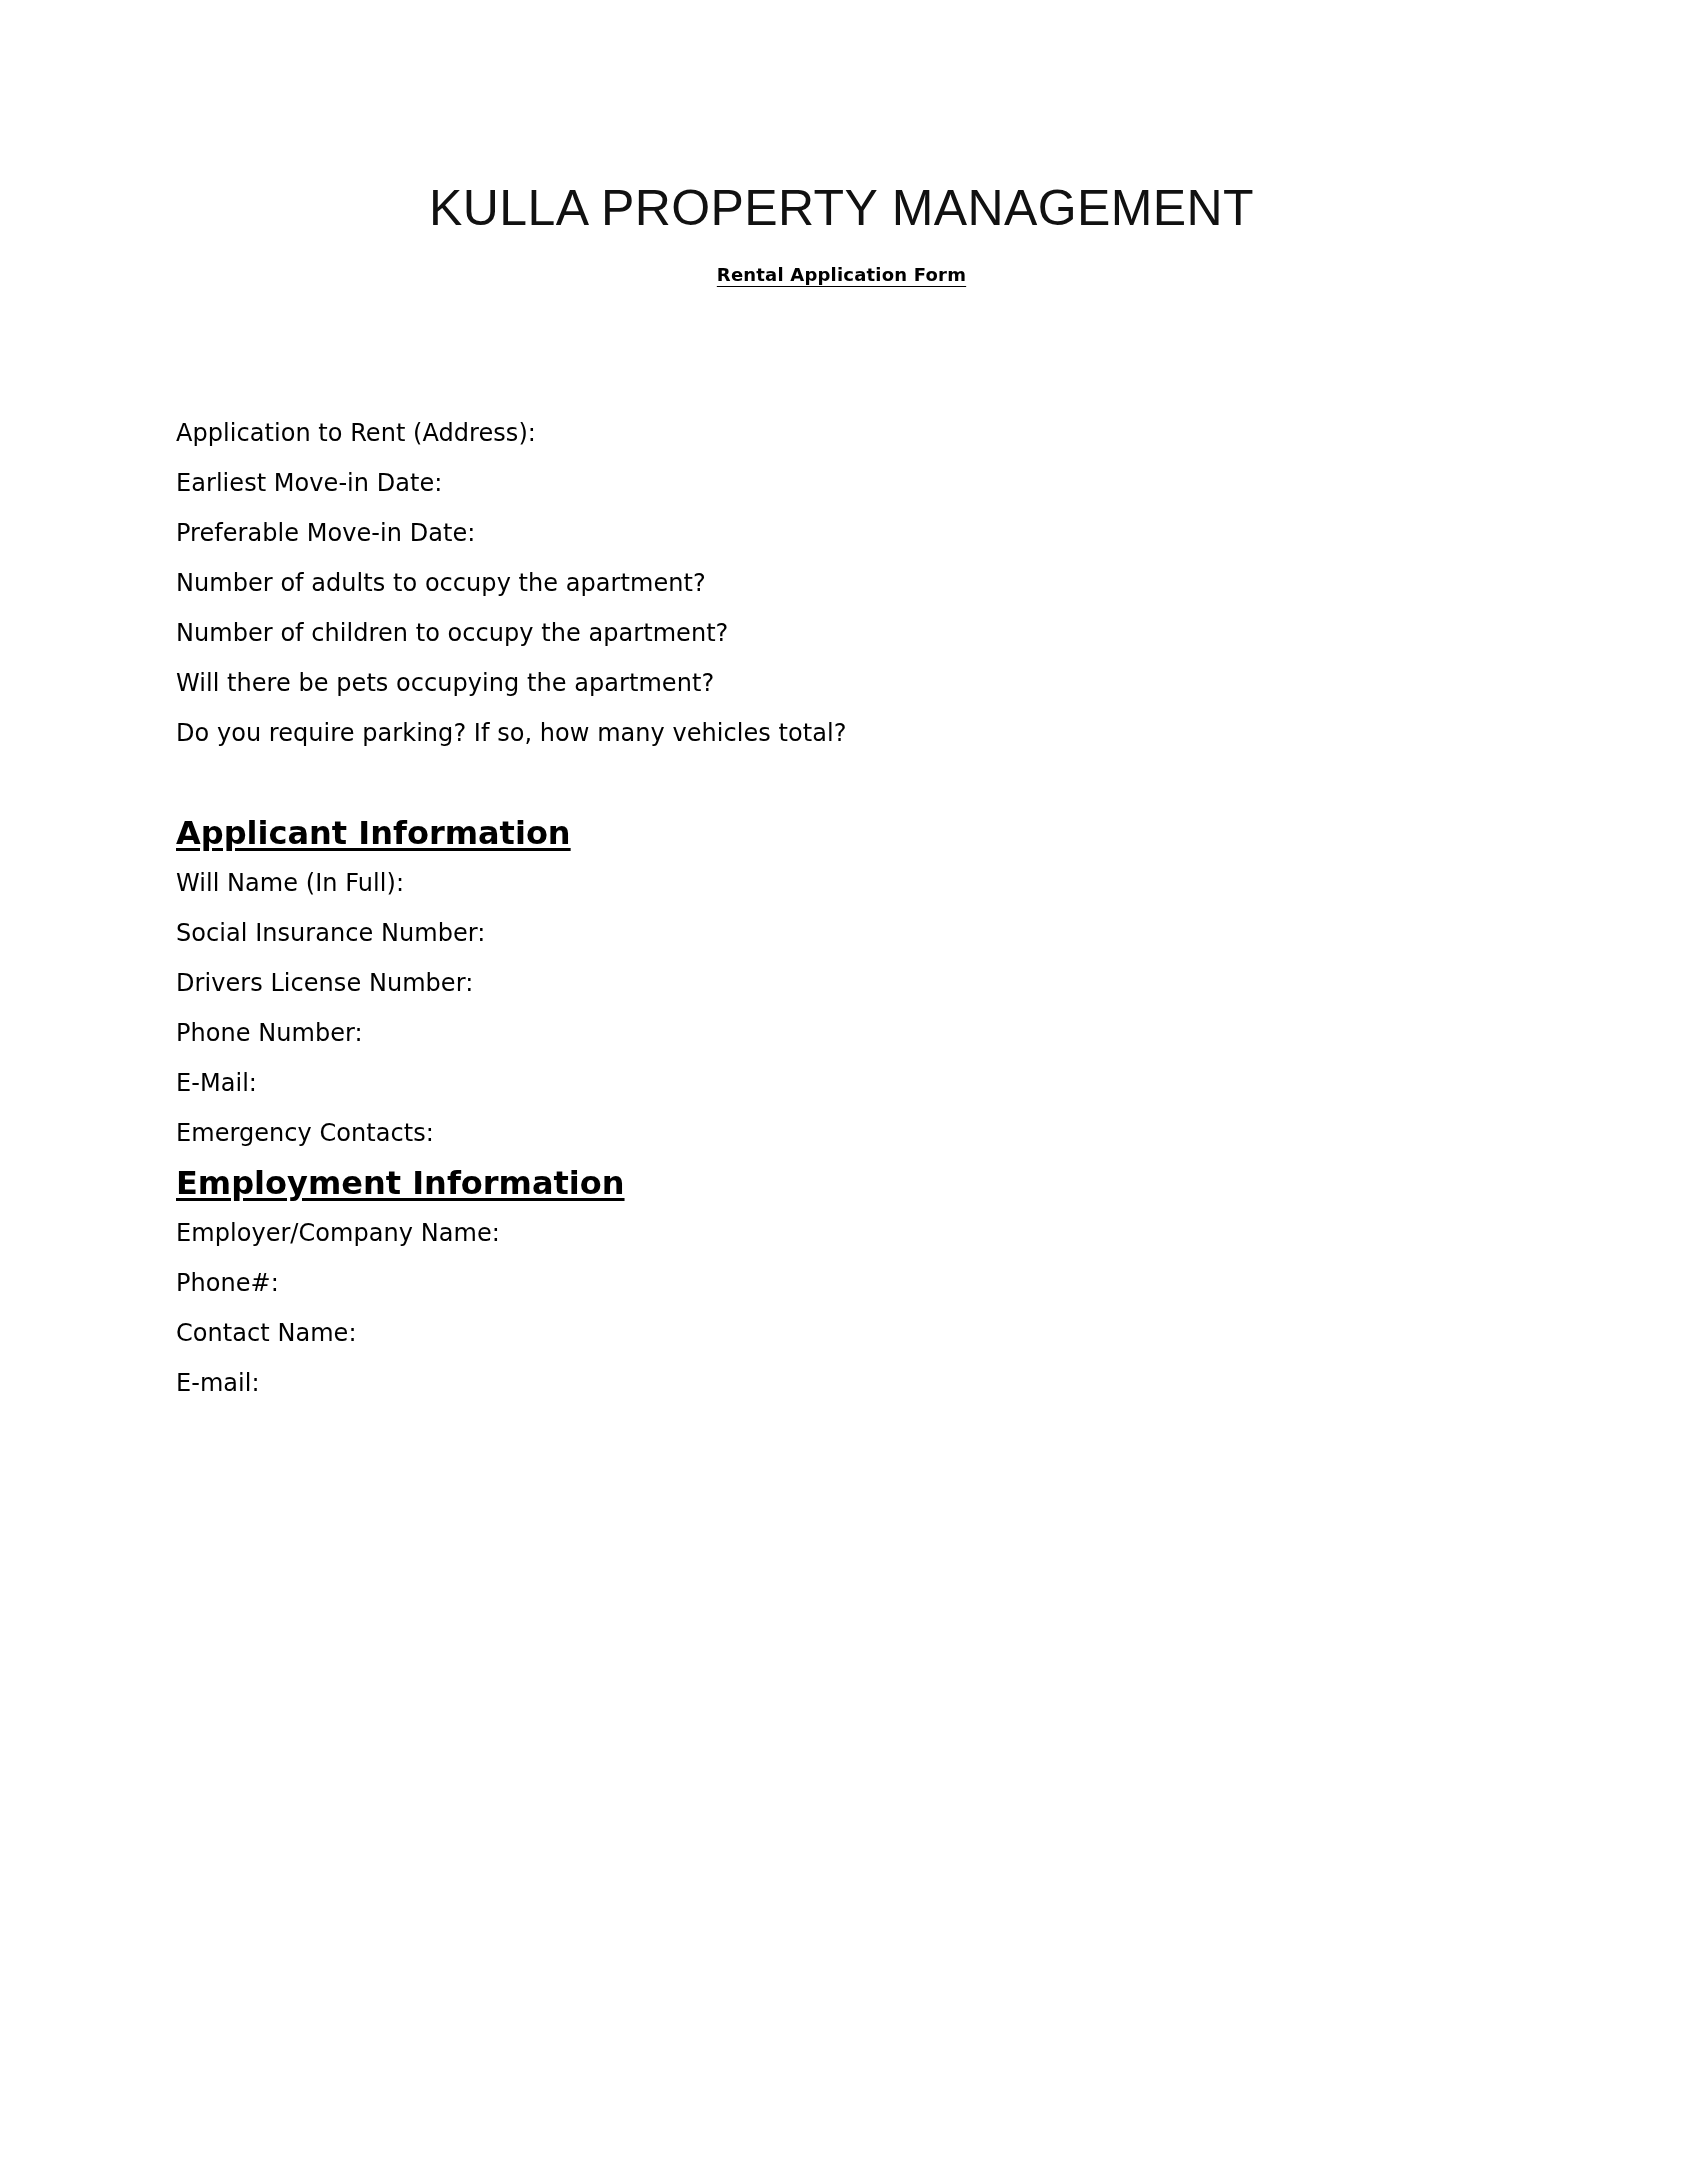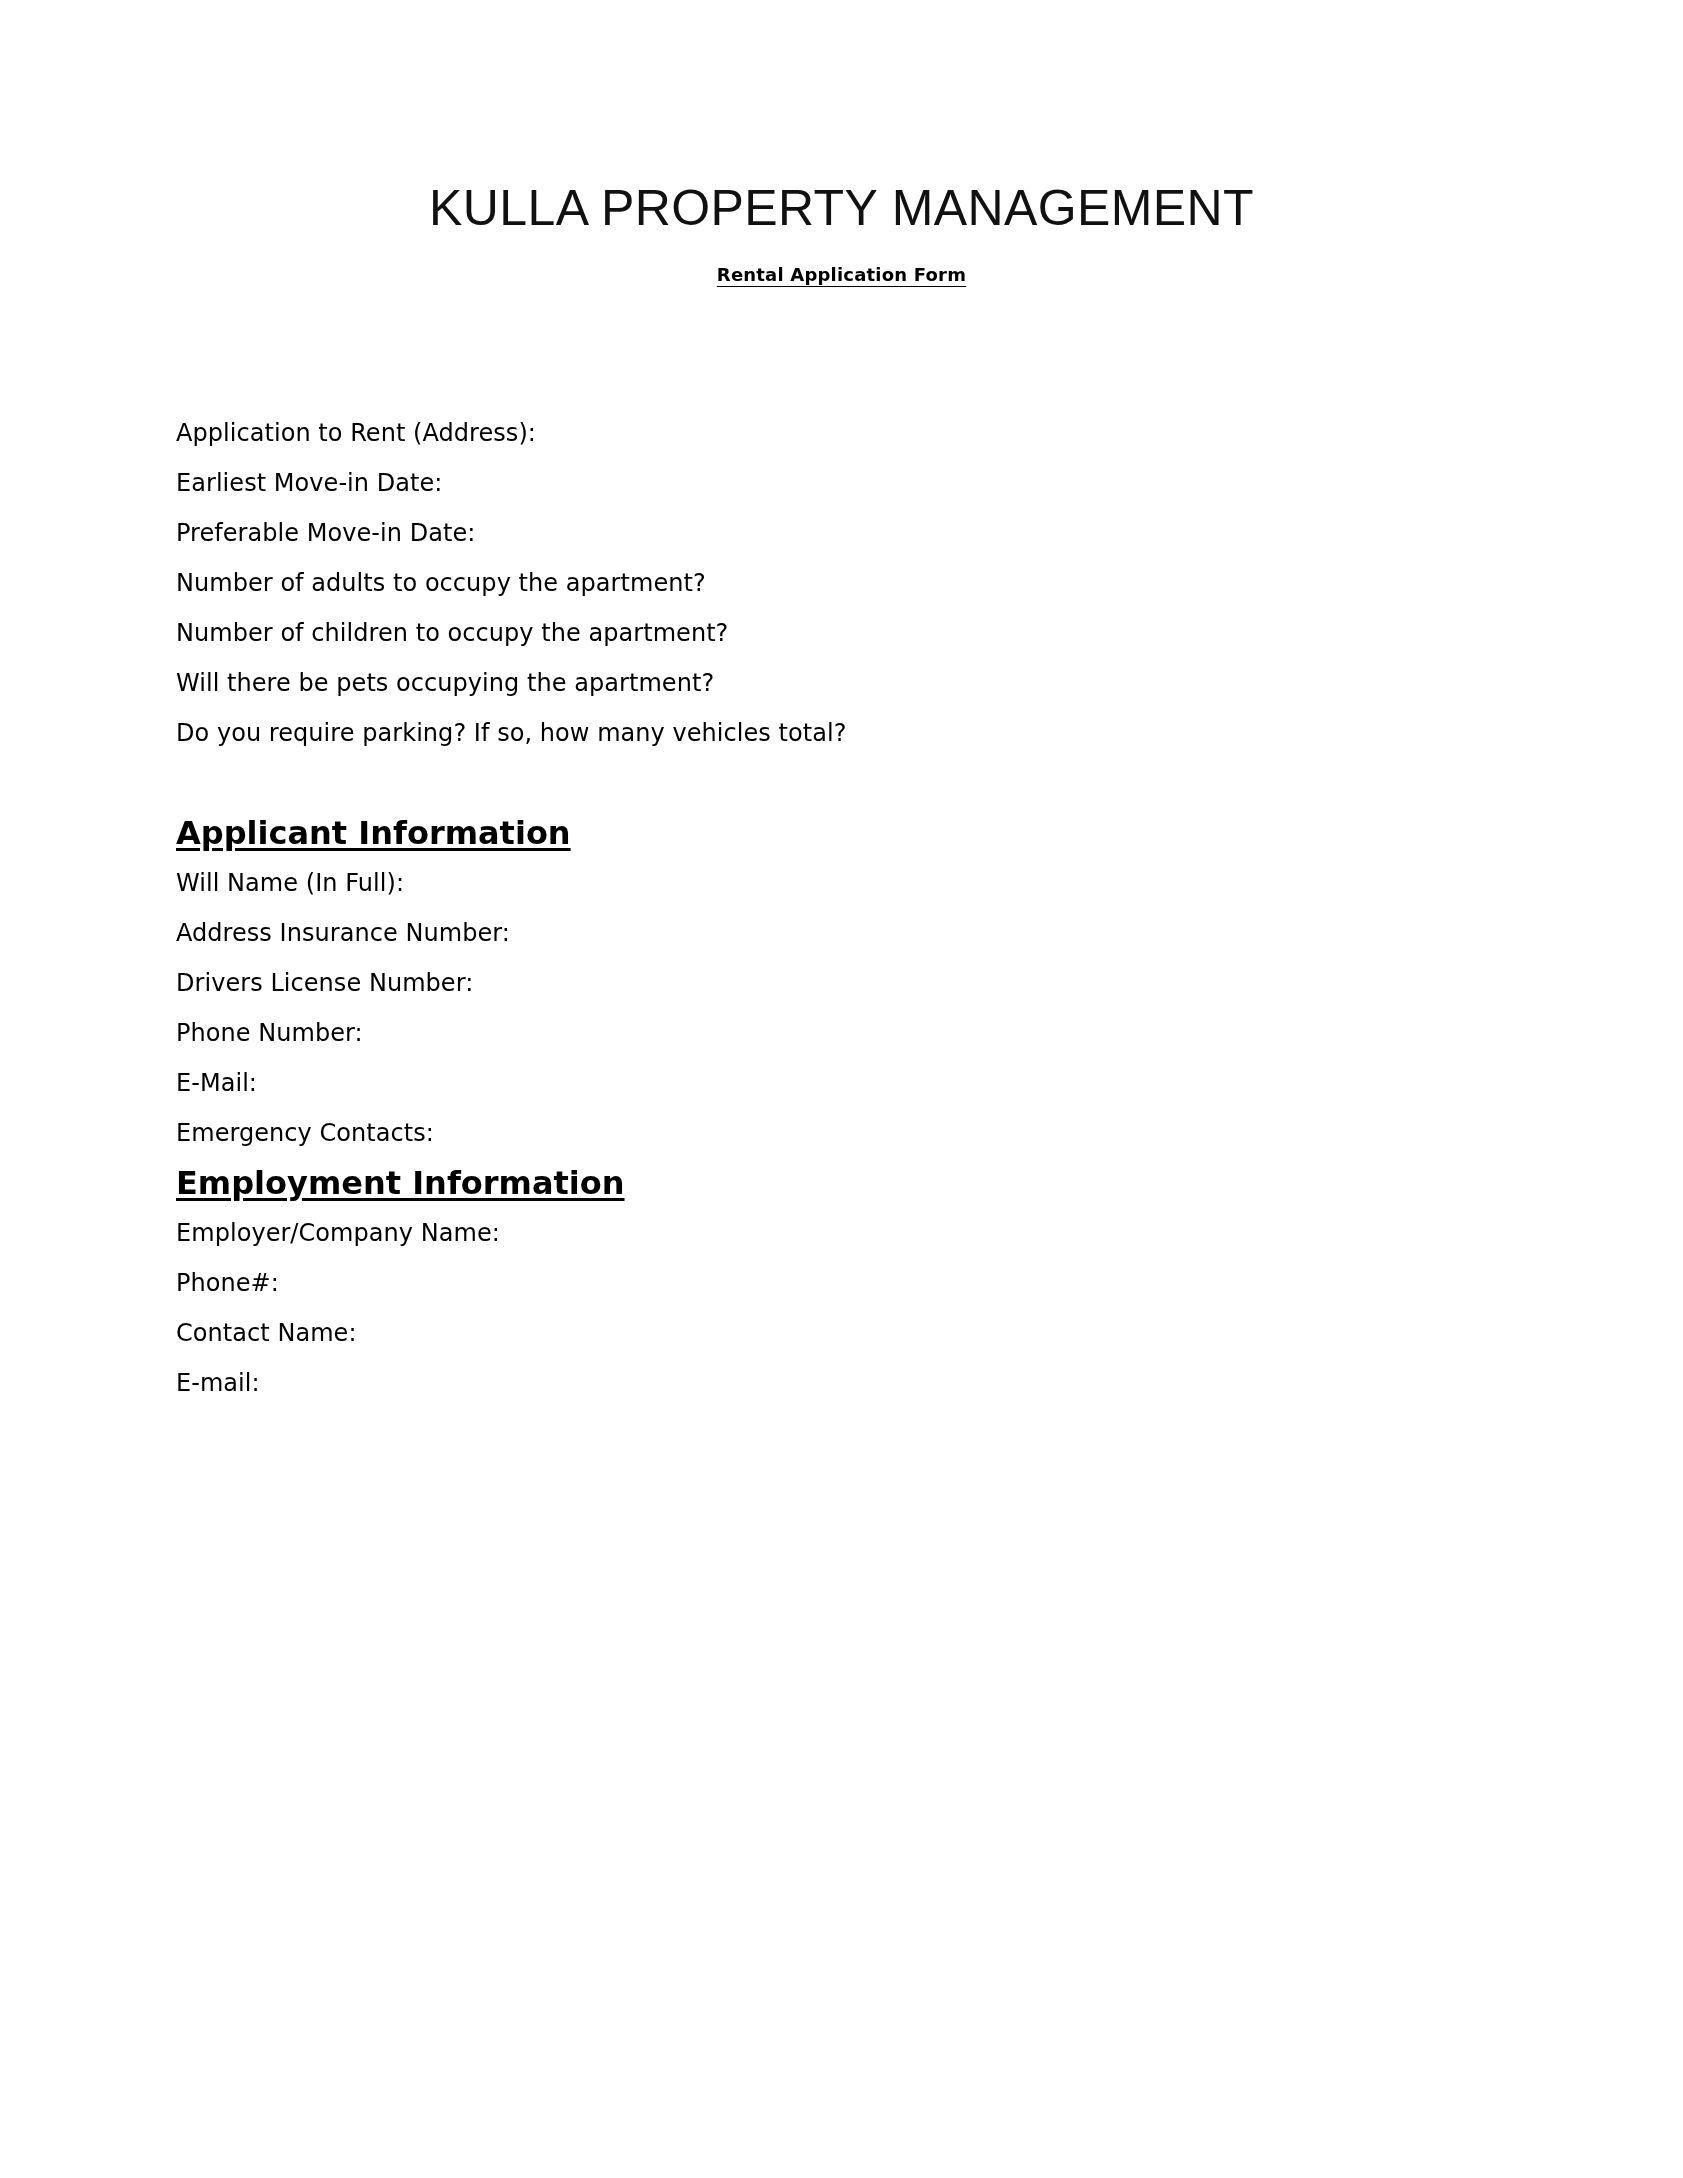--- a/index.html
+++ b/index.html
@@ -106,21 +106,21 @@
     <div class="line">Number of adults to occupy the apartment?</div>
     <div class="line">Number of children to occupy the apartment?</div>
     <div class="line">Will there be pets occupying the apartment?</div>
     <div class="line">Do you require parking? If so, how many vehicles total?</div>
 
     <div class="gap-block"></div>
 
     <div class="section-head">Applicant Information</div>
 
     <div class="line">Will Name (In Full):</div>
-    <div class="line">Address Insurance Number:</div>
+    <div class="line">Social Insurance Number:</div>
     <div class="line">Drivers License Number:</div>
     <div class="line">Phone Number:</div>
     <div class="line">E-Mail:</div>
     <div class="line">Emergency Contacts:</div>
 
     <div class="gap-block-small"></div>
 
     <div class="section-head">Employment Information</div>
 
     <div class="line">Employer/Company Name:</div>

